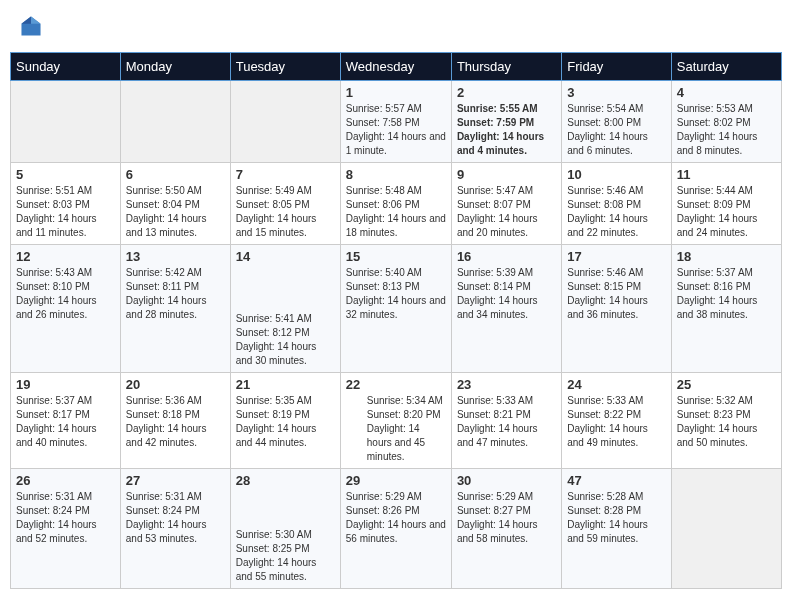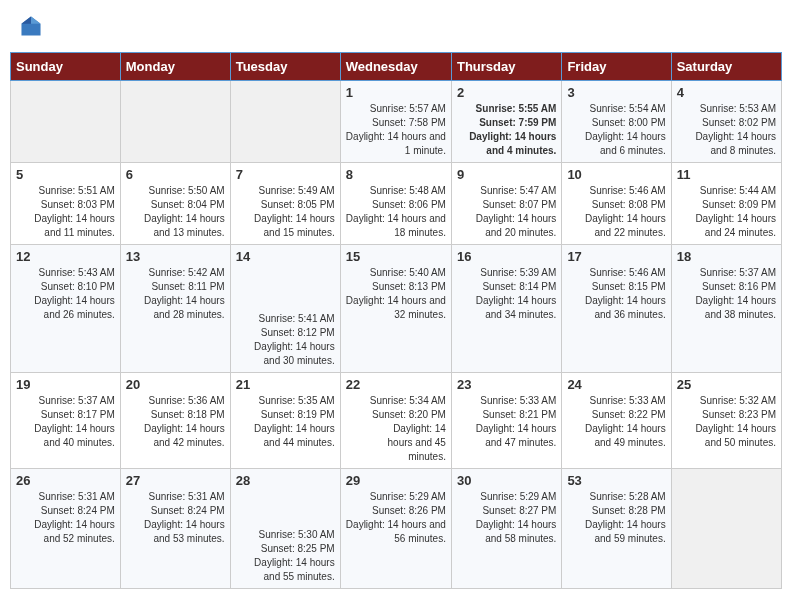--- a/index.html
+++ b/index.html
@@ -46,24 +46,24 @@
     }
     .subtitle {
       font-size: 14px;
       color: #555;
     }
     .calendar {
       width: 100%;
       border-collapse: collapse;
     }
     .calendar thead tr th {
-      background: #7f1d1d;
+      background: #0f172a;
       color: #fff;
       font-size: 13px;
-      font-weight: bold;
+      font-weight: normal;
       padding: 6px 5px;
       text-align: left;
       border: 1px solid #5a9ad5;
       margin-left: 36px;
     }
     .calendar tbody tr td {
       border: 1px solid #ccc;
       vertical-align: top;
       padding: 4px 5px;
       width: 113px;
@@ -80,21 +80,20 @@
       font-size: 13px;
       font-weight: bold;
       color: #333;
       display: block;
       margin-bottom: 2px;
     }
     .day-info {
       font-size: 10px;
       color: #333;
       line-height: 1.4;
-      text-align: right;
     }
     .empty-cell {
       background: #f0f0f0 !important;
     }
   </style>
 </head>
 <body>
 
 <div class="header">
   <div class="logo">
@@ -312,21 +311,21 @@
 Sunset: 8:26 PM
 Daylight: 14 hours and 56 minutes.</div>
         </td>
         <td>
           <span class="day-num">30</span>
           <div class="day-info" style="white-space: pre-line;">Sunrise: 5:29 AM
 Sunset: 8:27 PM
 Daylight: 14 hours and 58 minutes.</div>
         </td>
         <td>
-          <span class="day-num">53</span>
+          <span class="day-num">47</span>
           <div class="day-info" style="white-space: pre-line;">Sunrise: 5:28 AM
 Sunset: 8:28 PM
 Daylight: 14 hours and 59 minutes.</div>
         </td>
         <td class="empty-cell"></td>
       </tr>
     </tbody>
 </table>
 
 </body></html>

